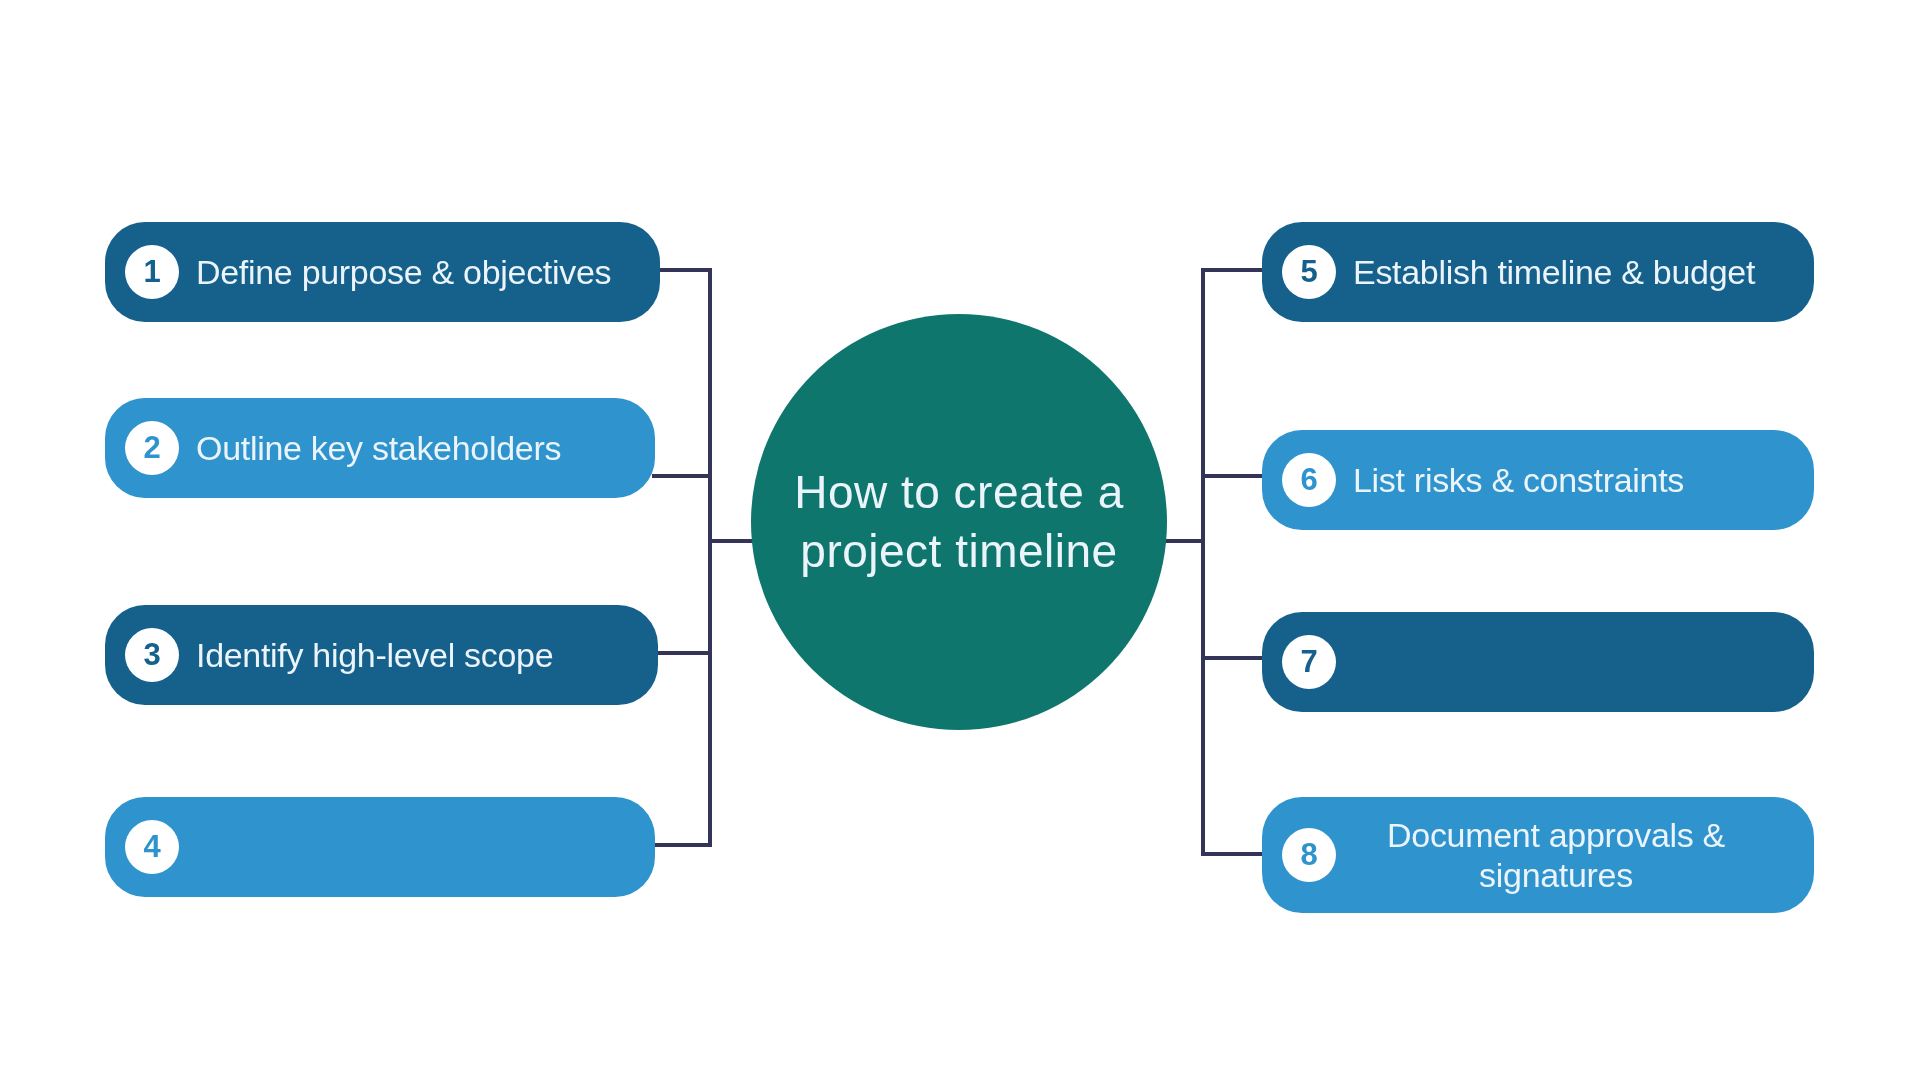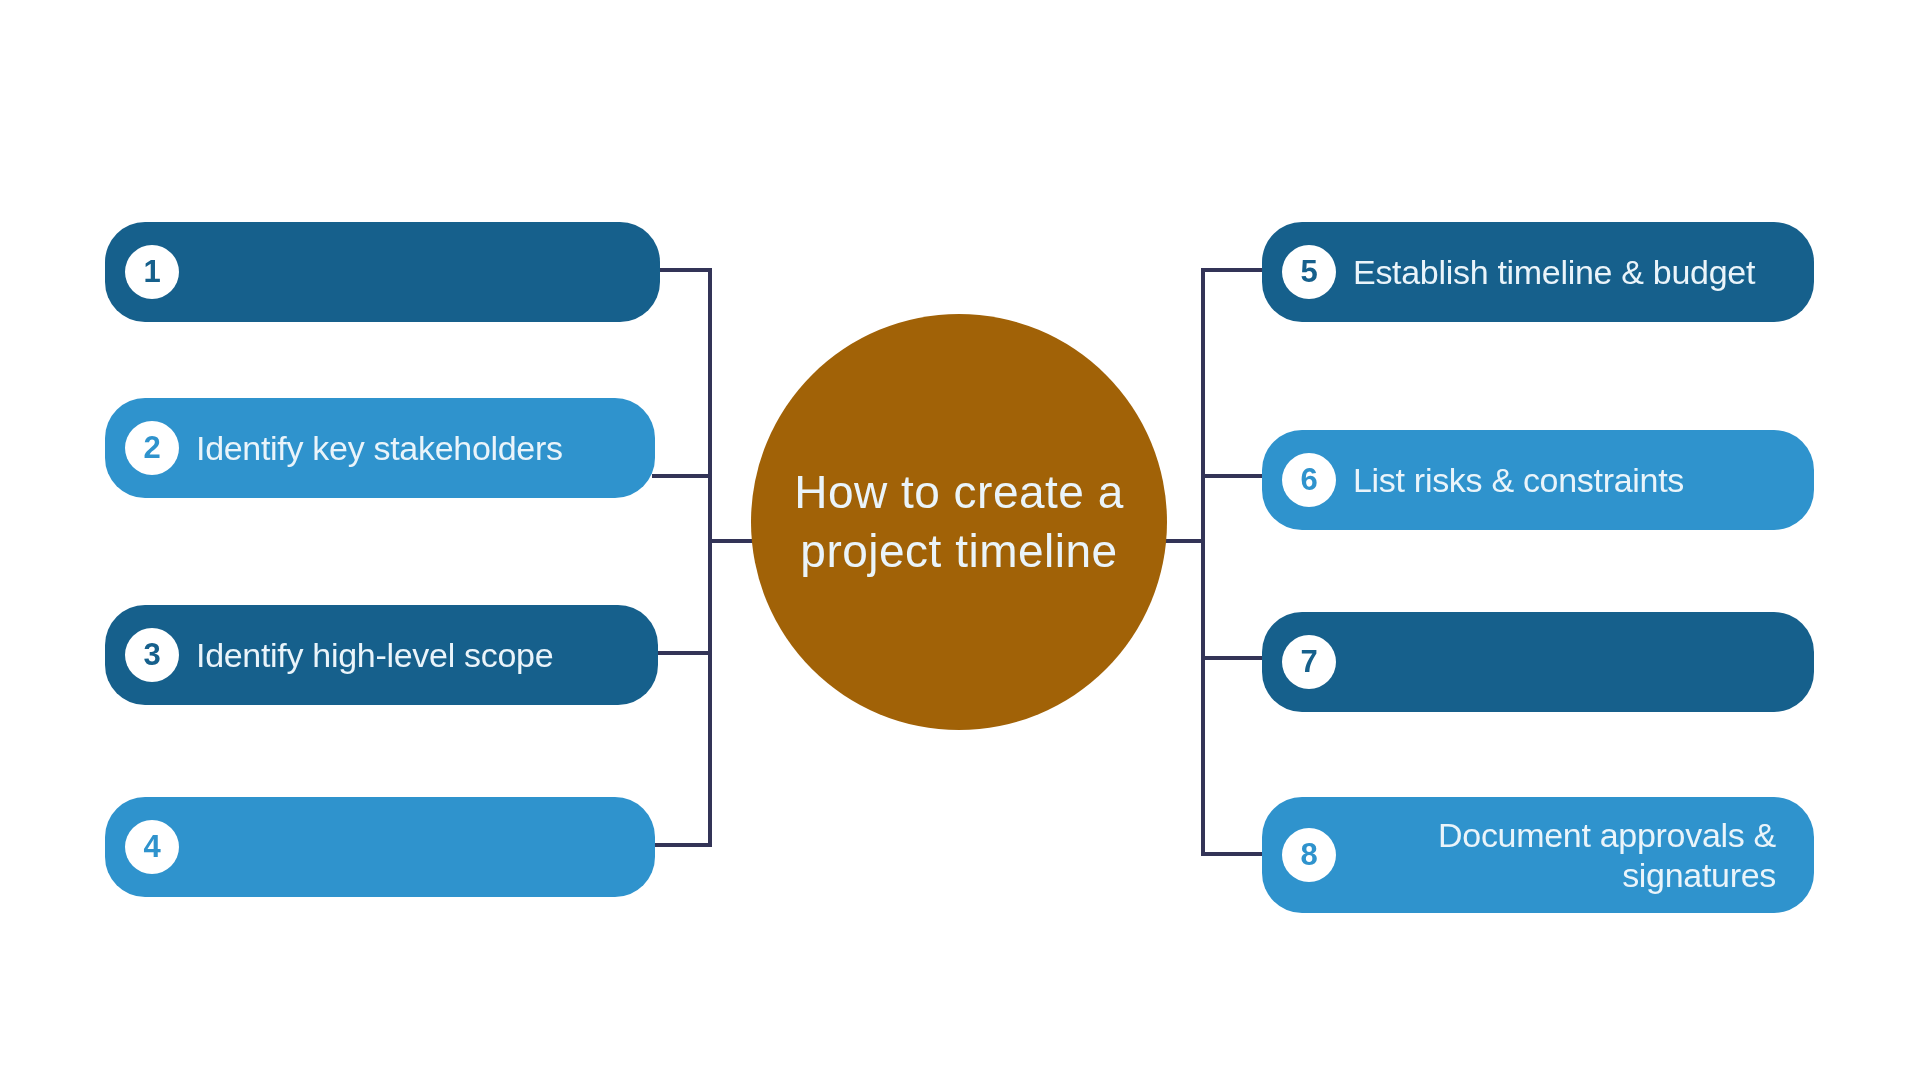--- a/index.html
+++ b/index.html
@@ -40,42 +40,42 @@
     color: #EAF4FA;
     font-size: 34px;
     letter-spacing: -0.3px;
     white-space: nowrap;
   }
   .pill.two-line .pill-label {
     flex: 1;
     margin-left: 0;
     margin-right: 26px;
     white-space: normal;
-    text-align: right;
+    text-align: center;
     line-height: 1.18;
     max-width: 440px;
   }
 
   
   .p1 { left: 105px;  top: 222px; width: 555px; height: 100px; }
   .p2 { left: 105px;  top: 398px; width: 550px; height: 100px; }
   .p3 { left: 105px;  top: 605px; width: 553px; height: 100px; }
   .p4 { left: 105px;  top: 797px; width: 550px; height: 100px; }
   .p5 { left: 1262px; top: 222px; width: 552px; height: 100px; }
   .p6 { left: 1262px; top: 430px; width: 552px; height: 100px; }
   .p7 { left: 1262px; top: 612px; width: 552px; height: 100px; }
   .p8 { left: 1262px; top: 797px; width: 552px; height: 116px; }
 
   
   .circle {
     position: absolute;
     left: 751px; top: 314px;
     width: 416px; height: 416px;
     border-radius: 50%;
-    background: #a16207;
+    background: #0f766e;
     display: flex; flex-direction: column;
     align-items: center; justify-content: center;
   }
   .title-line {
     color: #EAF4FA;
     font-size: 46px;
     line-height: 1.28;
     letter-spacing: 0.5px;
     text-align: center;
   }
@@ -118,25 +118,26 @@
   <div class="hline c-r7"></div>
   <div class="hline c-r8"></div>
 
   <div class="circle">
     <div class="title-line">How to create a</div>
     <div class="title-line">project timeline</div>
   </div>
 
   <div class="pill dark p1">
     <div class="badge">1</div>
+    <div class="pill-label">Define purpose &amp; objectives</div>
   </div>
 
   <div class="pill light p2">
     <div class="badge">2</div>
-    <div class="pill-label">Identify key stakeholders</div>
+    <div class="pill-label">Outline key stakeholders</div>
   </div>
 
   <div class="pill dark p3">
     <div class="badge">3</div>
     <div class="pill-label">Identify high-level scope</div>
   </div>
 
   <div class="pill light p4">
     <div class="badge">4</div>
   </div>

